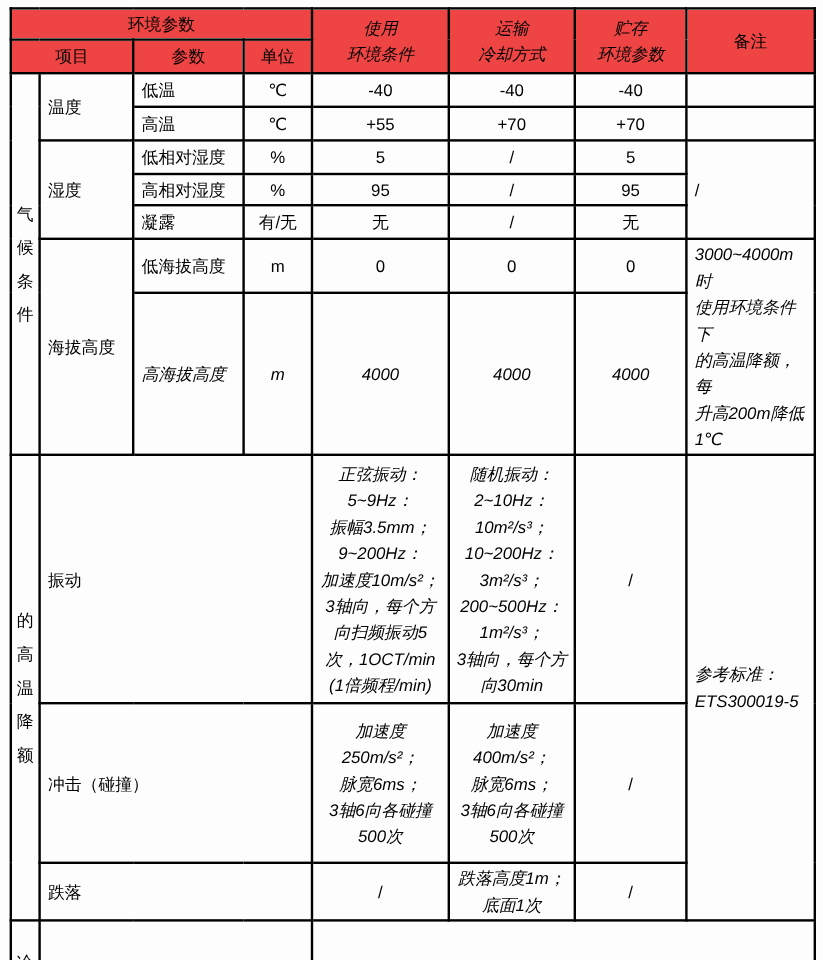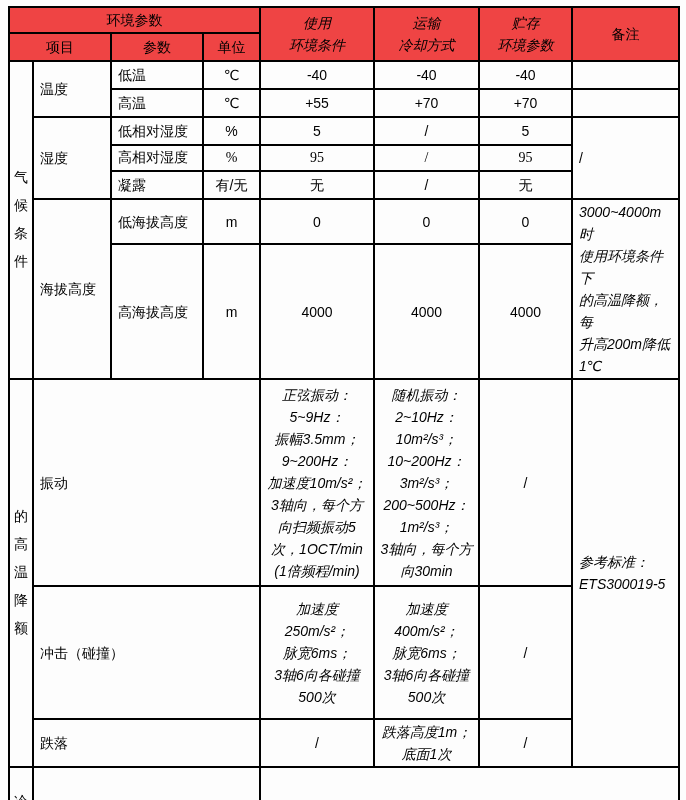--- a/index.html
+++ b/index.html
@@ -34,28 +34,27 @@
     overflow: hidden;
     padding: 1px 2px;
   }
   th { background: #ef4444; }
   .left { text-align: left; padding-left: 6px; padding-right: 4px; border-radius: 12px; }
   .pre { white-space: pre-line; font-style: italic; }
   .vgroup {
     line-height: 28px;
     padding: 20px 0;
     word-break: break-all;
-    font-family: Liberation Serif, serif;
   }
   
   tr.r-head1 { height: 26px; }
   tr.r-head2 { height: 28px; }
   tr.r-std   { height: 28px; }
-  tr.r-hrh   { height: 17px; font-family: Liberation Serif, serif; }
-  tr.r-highalt { height: 83px; }
+  tr.r-hrh   { height: 17px; }
+  tr.r-highalt { height: 83px; font-style: italic; }
   tr.r-vib   { height: 207px; }
   tr.r-shock { height: 133px; }
   tr.r-drop  { height: 42px; }
   tr.r-cool  { height: 93px; }
 </style>
 </head>
 <body>
 
 <div class="page">
   <table class="spec">

